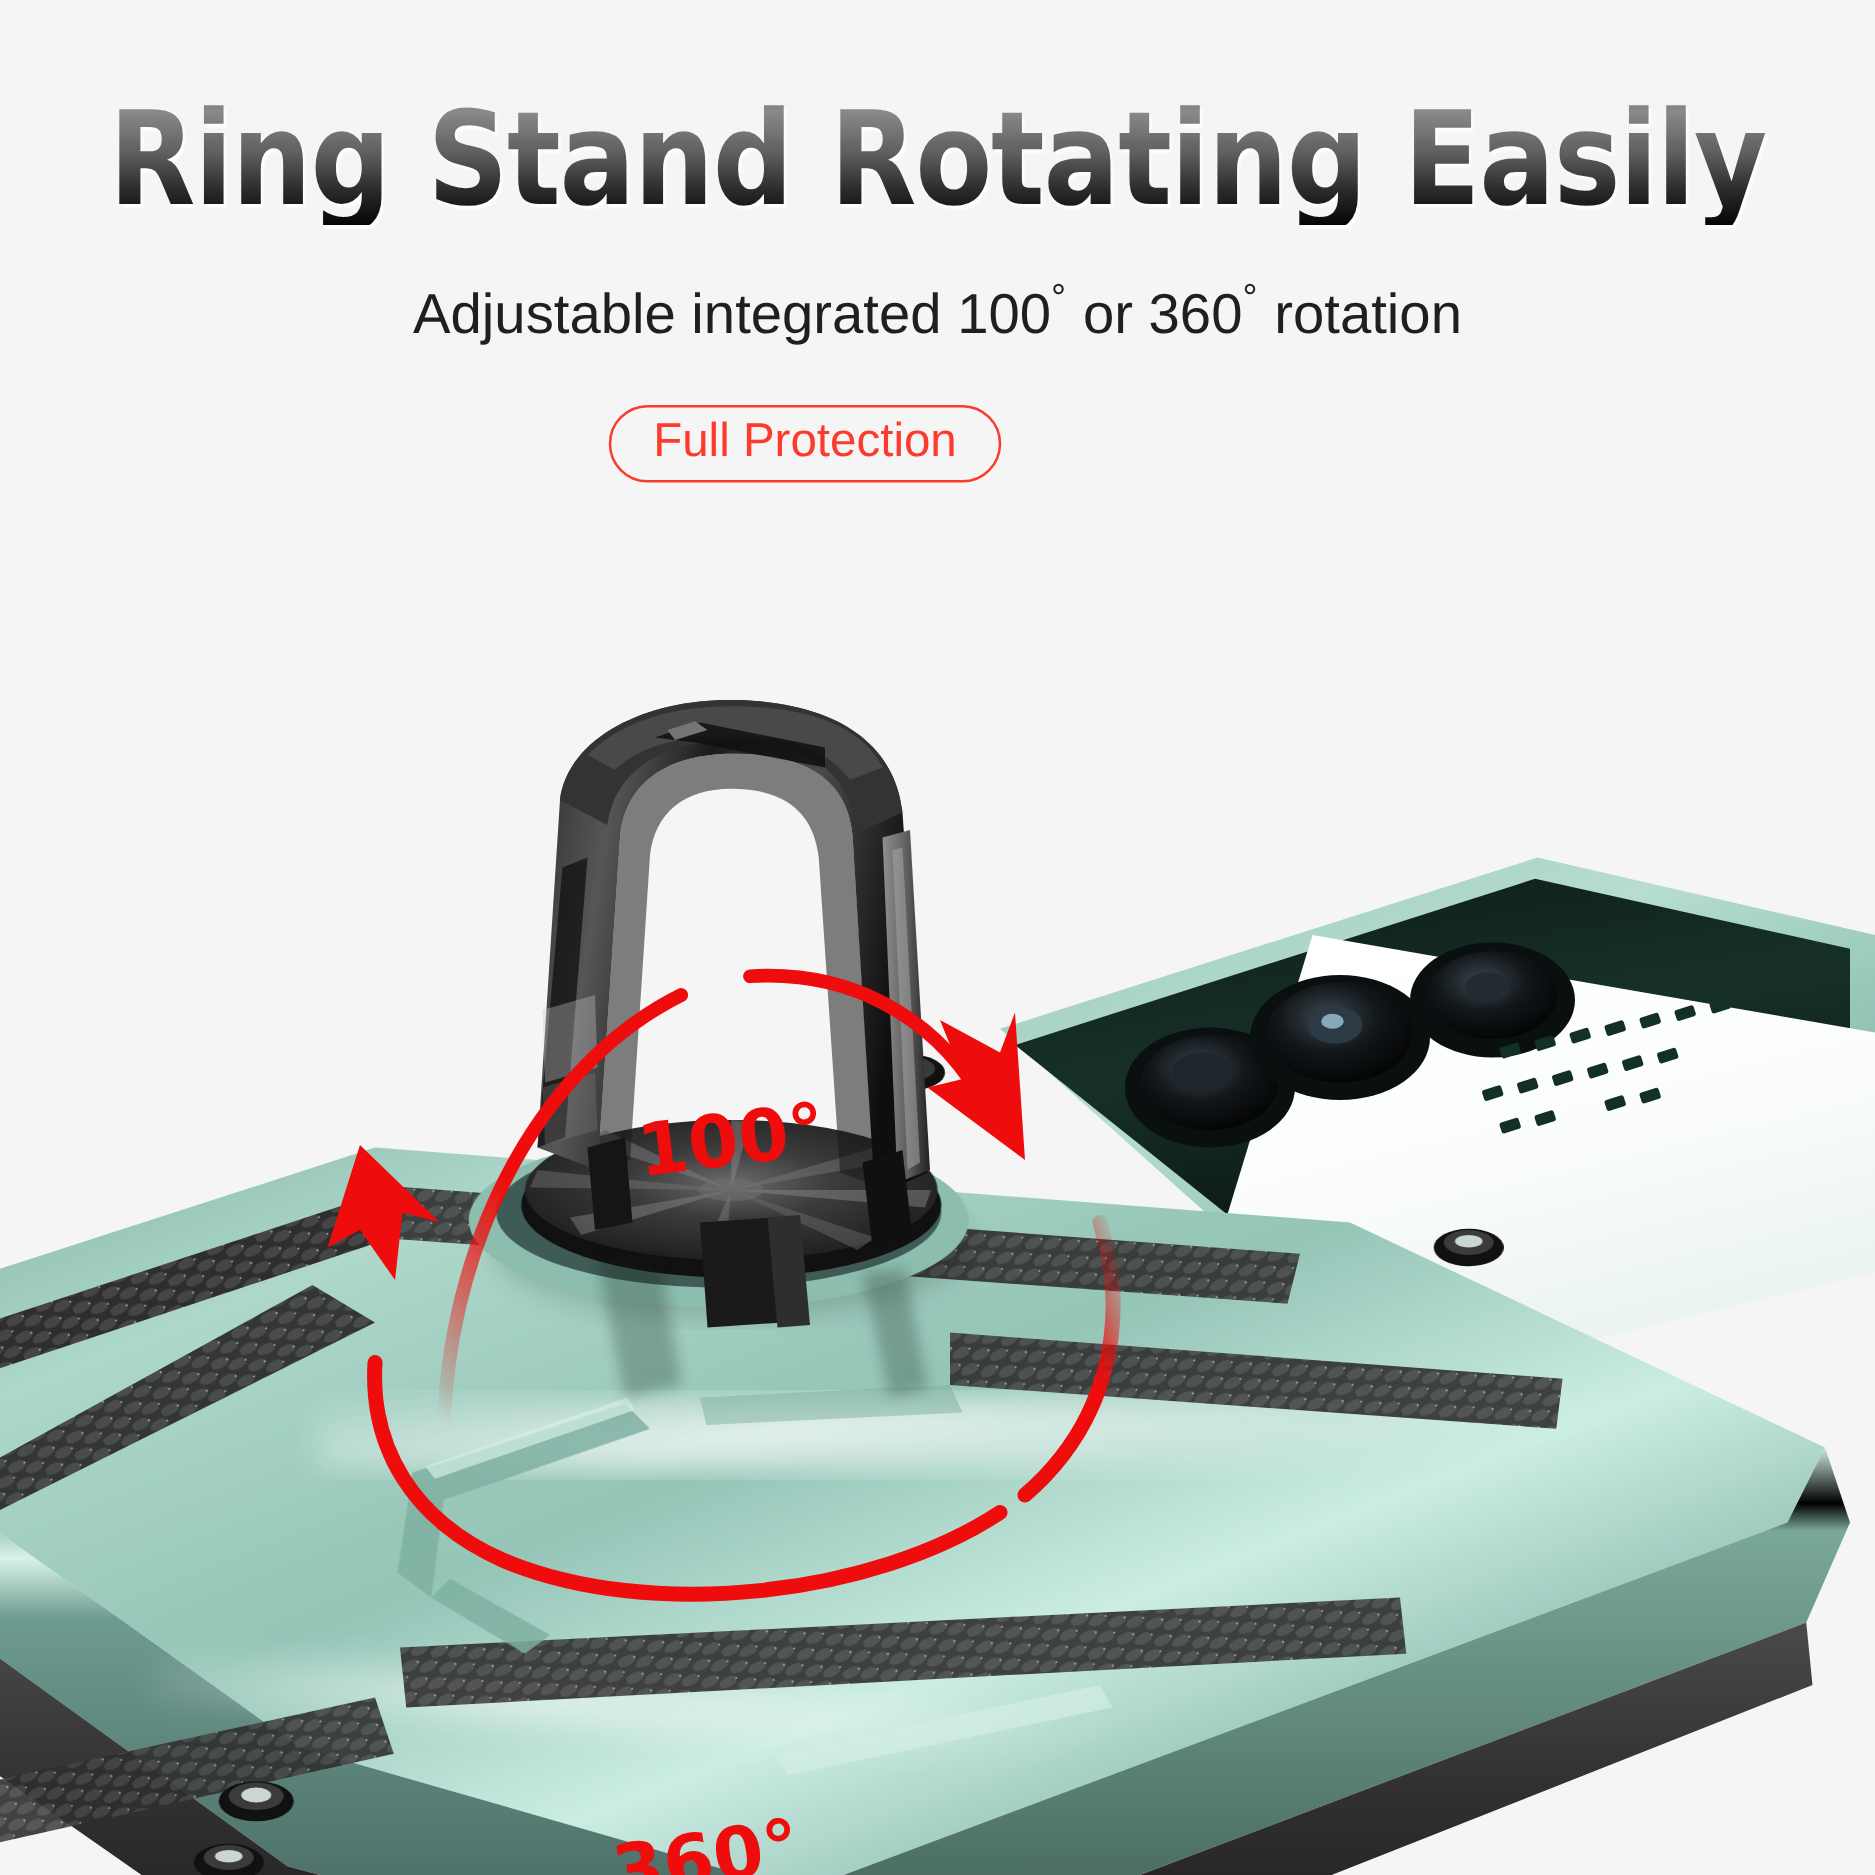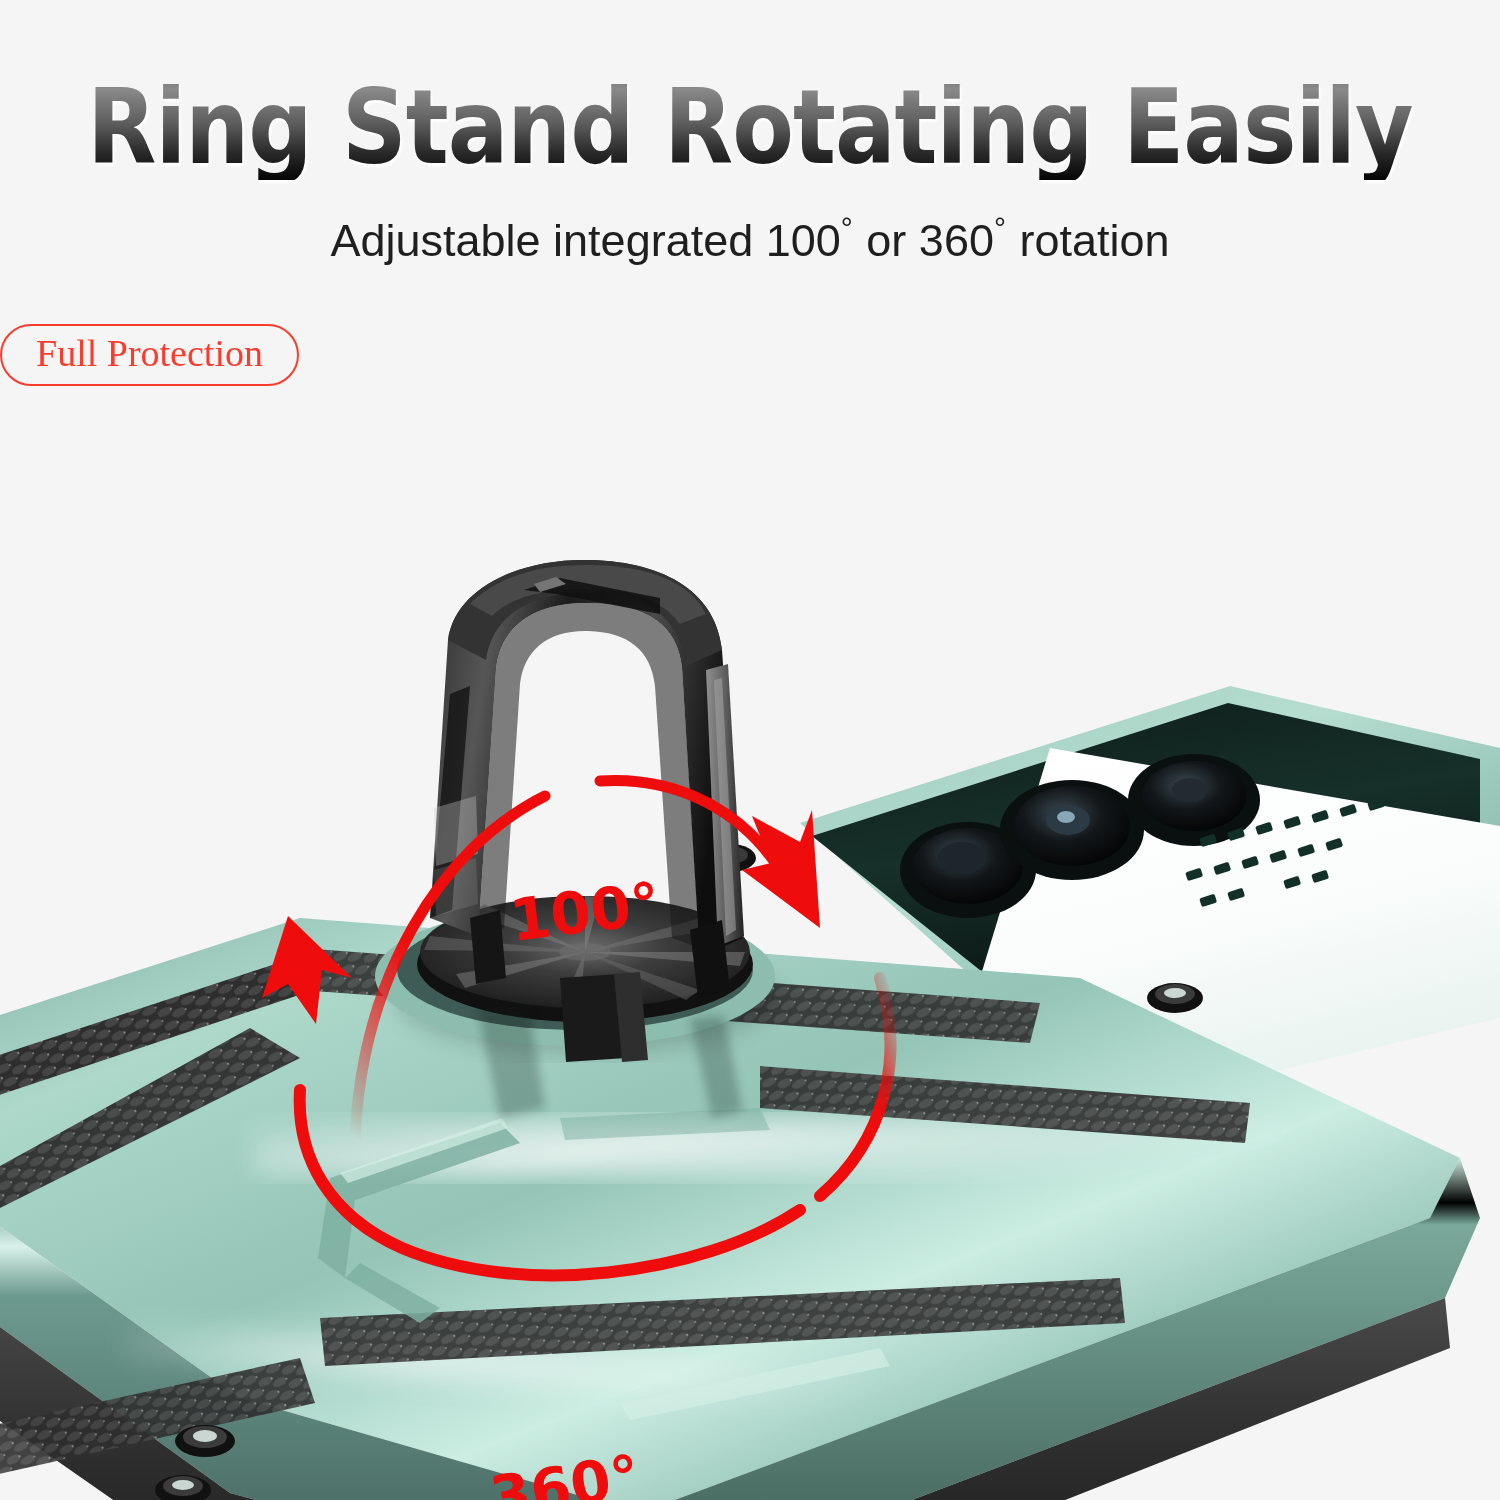--- a/index.html
+++ b/index.html
@@ -18,25 +18,25 @@
     font-family:"DejaVu Sans Condensed","Liberation Sans",sans-serif;
     letter-spacing:-1px;
     transform:scaleX(.96);
     background:linear-gradient(180deg,#6f6f6f 0%,#8a8a8a 14%,#5e5e5e 46%,#2a2a2a 74%,#050505 100%);
     -webkit-background-clip:text;background-clip:text;
     color:transparent;-webkit-text-fill-color:transparent;
     filter:drop-shadow(2px 3px 1px rgba(255,255,255,.9));
     white-space:nowrap;
   }
   .subtitle{
-    position:absolute;left:0;top:183px;width:1500px;text-align:center;
+    position:absolute;left:0;top:194px;width:1500px;text-align:center;
     font-size:45px;color:#1f1f1f;white-space:nowrap;font-weight:400;
   }
   .subtitle .deg{font-size:30px;vertical-align:18px;margin-right:.45em;}
-  .badge-wrap{position:absolute;left:0;top:296px;width:1288px;font-family:Liberation Serif, serif;}
+  .badge-wrap{position:absolute;left:0;top:296px;width:1288px;text-align:center;}
   .badge{
     display:inline-block;border:2px solid #fb3b2c;border-radius:40px;
     padding:7px 34px 10px;color:#fb3b2c;font-size:38px;line-height:1.08;
     background:transparent;white-space:nowrap;
   }
 
   
   .scene{position:absolute;left:0;top:390px;width:1500px;height:1110px;}
   .scene svg{display:block;width:1500px;height:1110px;}
   .ann{position:absolute;left:0;top:390px;width:1500px;height:1110px;pointer-events:none;}

